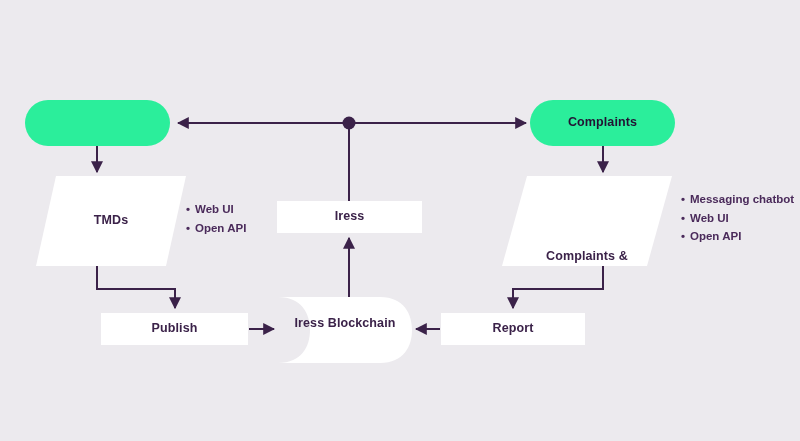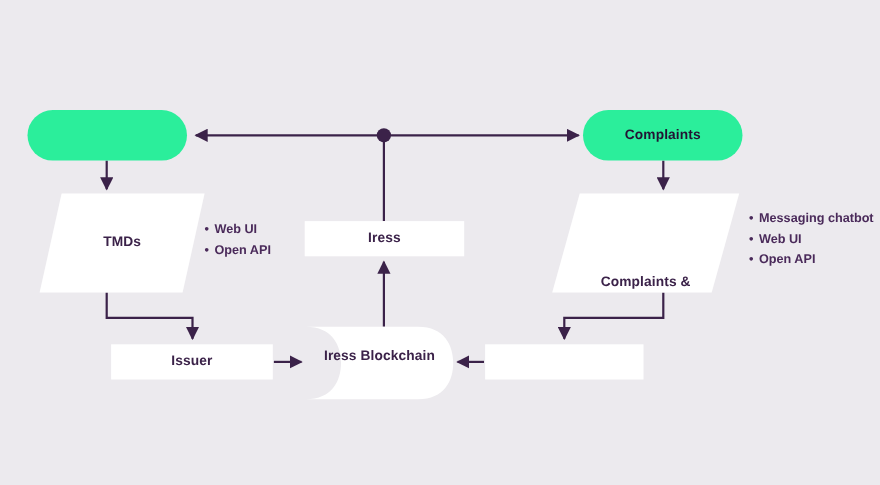--- a/index.html
+++ b/index.html
@@ -128,22 +128,23 @@
   <div class="node-label on-green" style="left:530px; top:100px; width:145px; height:46px; font-size:12.5px;">Complaints</div>
 
   <div class="node-label" style="left:36px; top:176px; width:150px; height:90px; font-size:12.5px;">TMDs</div>
 
   <div class="node-label" style="left:502px; top:176px; width:170px; height:90px; font-size:12.5px; flex-direction:column;margin-top:36px;">
     <span>Complaints &amp;</span>
   </div>
 
   <div class="node-label" style="left:277px; top:201px; width:145px; height:32px; font-size:12.5px;">Iress</div>
 
-  <div class="node-label" style="left:101px; top:313px; width:147px; height:32px; font-size:12.5px;">Issuer</div>
+  <div class="node-label" style="left:101px; top:313px; width:147px; height:32px; font-size:12.5px;">Publish</div>
 
+  <div class="node-label" style="left:441px; top:313px; width:144px; height:32px; font-size:12.5px;">Report</div>
 
   <div class="node-label" style="left:290px; top:297px; width:110px; height:54px; font-size:12.5px;">Iress Blockchain</div>
 
   <ul class="bullet-list" style="left:186px; top:200px;">
     <li>Web UI</li>
     <li>Open API</li>
   </ul>
 
   <ul class="bullet-list" style="left:681px; top:190px;">
     <li>Messaging chatbot</li>

